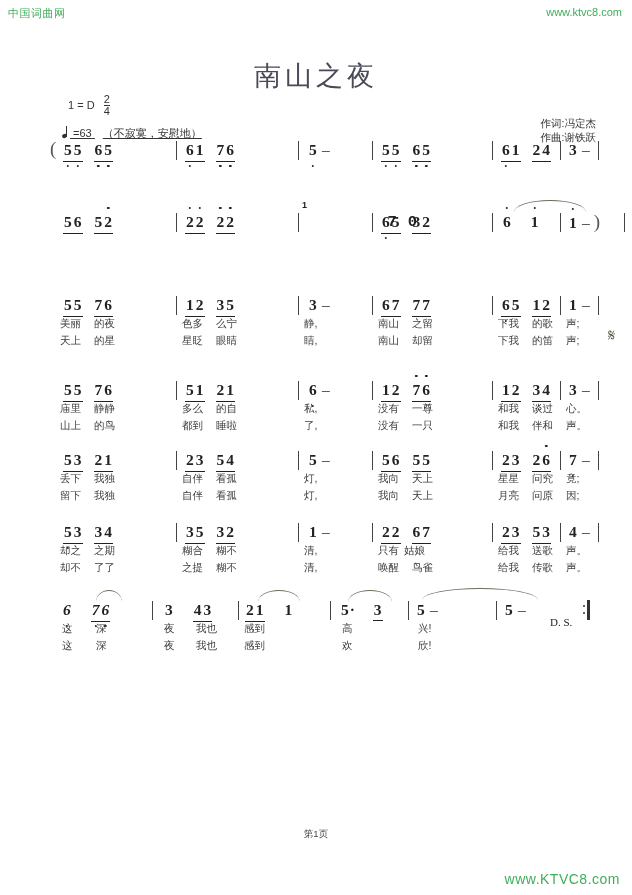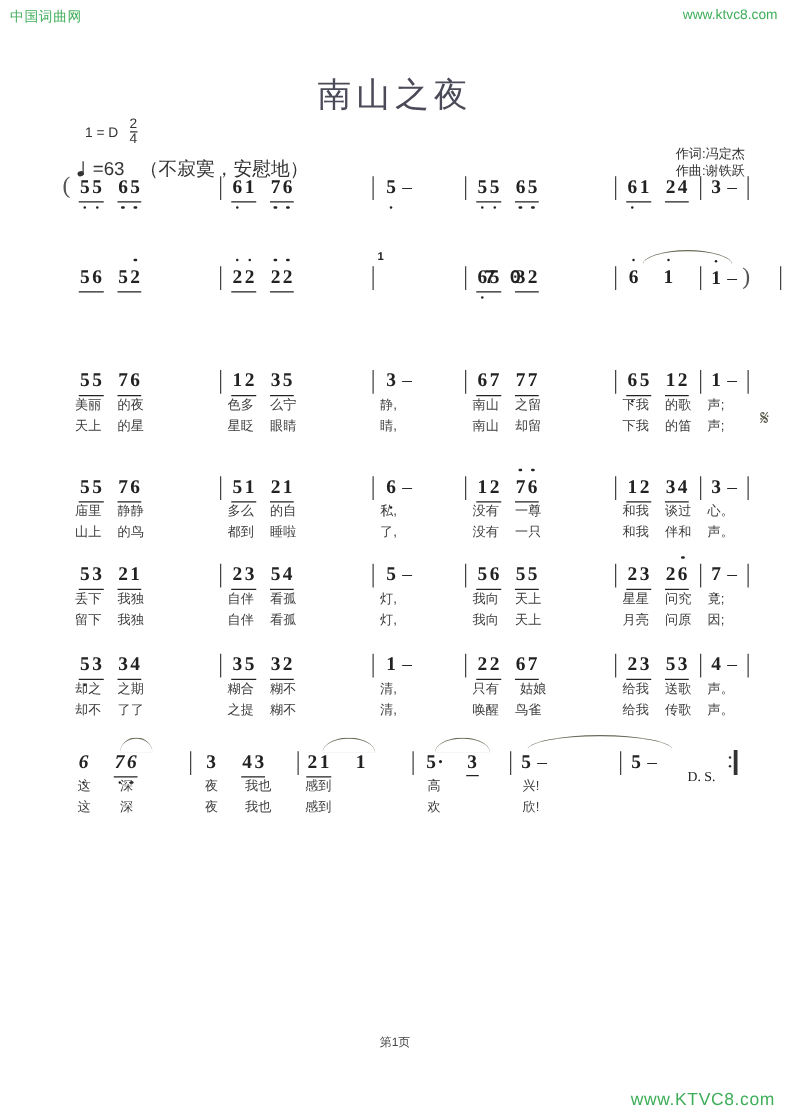--- a/index.html
+++ b/index.html
@@ -13,21 +13,21 @@
   .site-name{position:absolute;left:8px;top:0;font-size:11px;color:#3fae5a;letter-spacing:.5px;}
   .site-url{position:absolute;right:10px;top:0;font-size:11px;color:#3fae5a;}
   
   .title{position:absolute;top:58px;left:0;width:632px;text-align:center;
          font-family:"DejaVu Serif","Liberation Serif",serif;font-size:27px;color:#4a4a58;letter-spacing:4px;}
   
   .keysig{position:absolute;left:68px;top:95px;font-size:11px;color:#333;}
   .keysig .frac{display:inline-block;vertical-align:middle;text-align:center;margin-left:6px;line-height:1;position:relative;top:-1px;}
   .keysig .frac .num{display:block;font-size:11px;}
   .keysig .frac .den{display:block;font-size:11px;border-top:1px solid #333;padding-top:0px;}
-  .tempo{position:absolute;left:62px;top:126px;font-size:15px;color:#333;white-space:nowrap;}
+  .tempo{position:absolute;left:62px;top:126px;font-size:11px;color:#333;white-space:nowrap;text-decoration:underline;}
   .qnote{display:inline-block;position:relative;width:8px;height:12px;vertical-align:-2px;}
   .qnote .head{position:absolute;left:0;bottom:1px;width:5px;height:4px;background:#333;border-radius:50% / 60%;transform:rotate(-20deg);}
   .qnote .stem{position:absolute;left:4px;bottom:2px;width:1.2px;height:11px;background:#333;}
   .expr{margin-left:8px;}
   .credits{position:absolute;right:36px;top:96px;font-size:10.5px;line-height:14px;color:#333;text-align:left;margin-top:20px;}
   
   .system{position:absolute;left:52px;width:548px;}
   
   .cell{position:absolute;top:0;text-align:center;}
   .notes{font-family:"Liberation Serif","DejaVu Serif",serif;font-weight:bold;font-size:15.5px;color:#222;
@@ -307,21 +307,21 @@
   <div class="notes cell" style="left:256px;width:100px;text-align:left;">
     <span class="n">1</span><span class="dash">–</span>
   </div>
   <span class="lyr lyr1" style="left:252px;">清,</span>
   <span class="lyr lyr2" style="left:252px;">清,</span>
   <div class="bar" style="left:320px;"></div>
   <div class="notes cell" style="left:328px;width:120px;text-align:left;">
     <span class="grp"><span class="n">2</span><span class="n">2</span></span><span class="pad"></span><span class="grp"><span class="n">6</span><span class="n">7</span></span>
   </div>
   <span class="lyr lyr1" style="left:326px;">只有</span>
-  <span class="lyr lyr1" style="left:364px;text-align:right;">姑娘</span>
+  <span class="lyr lyr1" style="left:352px;text-align:right;">姑娘</span>
   <span class="lyr lyr2" style="left:326px;">唤醒</span>
   <span class="lyr lyr2" style="left:360px;">鸟雀</span>
   <div class="bar" style="left:440px;"></div>
   <div class="notes cell" style="left:448px;width:110px;text-align:left;">
     <span class="grp"><span class="n">2</span><span class="n">3</span></span><span class="pad"></span><span class="grp"><span class="n">5</span><span class="n">3</span></span>
   </div>
   <span class="lyr lyr1" style="left:446px;">给我</span>
   <span class="lyr lyr1" style="left:480px;">送歌</span>
   <span class="lyr lyr2" style="left:446px;">给我</span>
   <span class="lyr lyr2" style="left:480px;">传歌</span>

